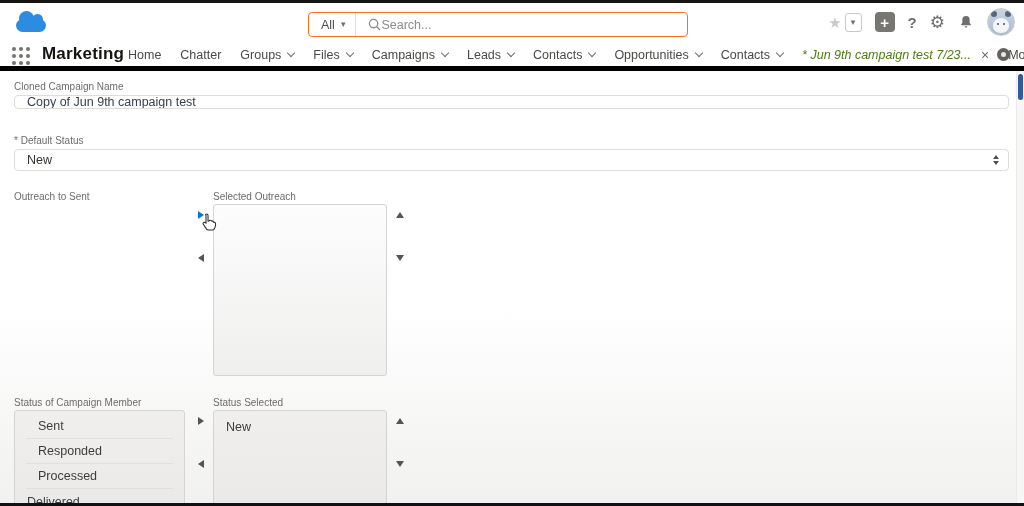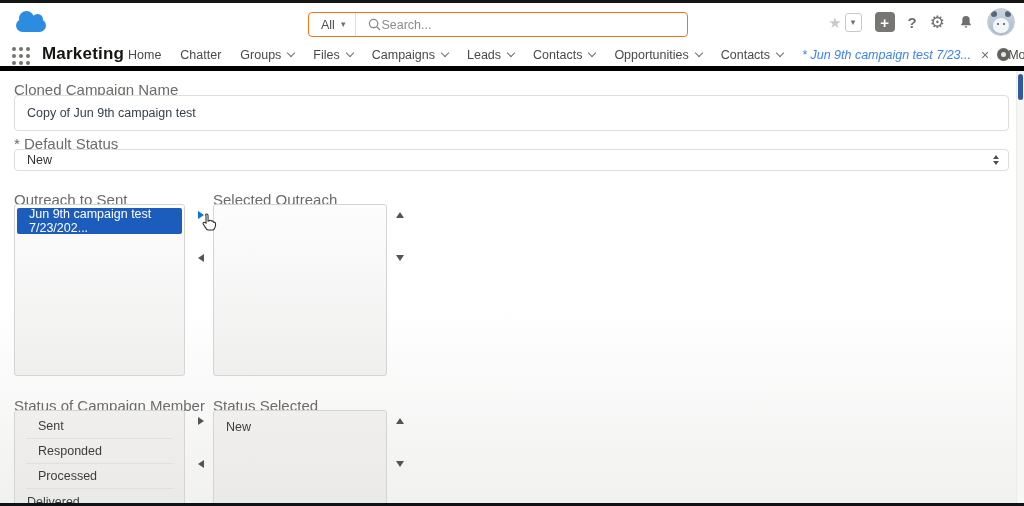--- a/index.html
+++ b/index.html
@@ -39,29 +39,29 @@
   .avatar .face::before{ content:""; position:absolute; left:4px; top:5px; width:2px; height:2px; border-radius:50%; background:#4e4e4e; box-shadow:6px 0 0 #4e4e4e; }
 
   
   .navbar{ position:absolute; left:0; top:41px; width:1024px; height:30px; background:#fff; border-bottom:5px solid #000000; }
   .waffle{ position:absolute; left:12px; top:6px; display:grid; grid-template-columns:repeat(3,4px); grid-gap:3px; cursor:pointer;}
   .waffle span{ width:4px; height:4px; border-radius:50%; background:#747370; }
   .app-name{ position:absolute; left:42px; top:3px; font-size:17px; font-weight:700; color:#17150f; letter-spacing:0.2px; }
   .nav-tabs{ position:absolute; left:128px; top:0; height:27px; display:flex; align-items:center; gap:19px; }
   .tab{ display:flex; align-items:center; gap:7px; font-size:12.5px; color:#4a4946; cursor:pointer; white-space:nowrap; }
   .chev{ width:6px; height:6px; border-right:1.4px solid #706e6b; border-bottom:1.4px solid #706e6b; transform:rotate(45deg); margin-top:-4px; }
-  .temp-tab .tab-label{ font-style:italic; color:#3b82f6; }
+  .temp-tab .tab-label{ font-style:italic; color:#4d7c0f; }
   .close-x{ font-size:14px; color:#706e6b; margin-left:3px; line-height:1; cursor:pointer;}
   .edit-nav{ position:absolute; right:14px; top:7px; width:13px; height:13px; border-radius:50%; background:#63615e; display:flex; align-items:center; justify-content:center; cursor:pointer;}
   .edit-nav::before{ content:""; width:5px; height:5px; border-radius:50%; background:#e8e7e5; }
 
   
   .content{ position:absolute; left:0; top:71px; width:1024px; height:432px; background:linear-gradient(#ffffff 55%, #f1f1f0); overflow:hidden; }
-  .field-label{ position:absolute; font-size:15px; color:#6c6b69; }
-  .text-input{ position:absolute; left:14px; width:995px; height:36px; border:1px solid #deddda; border-radius:4px; background:#fff; font-size:12.5px; color:#36404f; padding:0 12px; font-family:inherit; outline:none; }
+  .field-label{ position:absolute; font-size:10px; color:#6c6b69; }
+  .text-input{ position:absolute; left:14px; width:995px; height:14px; border:1px solid #deddda; border-radius:4px; background:#fff; font-size:12.5px; color:#36404f; padding:0 12px; font-family:inherit; outline:none; }
   .select-box{ position:absolute; left:14px; width:995px; height:22px; border:1px solid #deddda; border-radius:4px; background:#fff; font-size:12.5px; color:#34322f; display:flex; align-items:center; padding:0 12px; cursor:pointer;}
   .stepper{ position:absolute; right:9px; top:50%; transform:translateY(-50%); display:flex; flex-direction:column; gap:2px; align-items:center; }
   .tri-up-sm{ width:0; height:0; border-left:3.5px solid transparent; border-right:3.5px solid transparent; border-bottom:4.5px solid #514f4d; }
   .tri-down-sm{ width:0; height:0; border-left:3.5px solid transparent; border-right:3.5px solid transparent; border-top:4.5px solid #514f4d; }
 
   .listbox{ position:absolute; border:1px solid #d6d4d2; border-radius:3px; background:linear-gradient(#fdfdfd,#efefee); padding-top:3px; }
   .listbox.dim{ background:linear-gradient(#f0efee,#e7e6e5); }
   .lb-item{ height:25px; display:flex; align-items:center; padding-left:12px; font-size:12.5px; color:#3f3d3b; cursor:pointer; }
   .lb-item.sep{ border-bottom:1px solid rgba(0,0,0,0.05); margin:0 11px;text-align:right; }
   .lb-item.selected{ background:#1b5cbd; color:#ffffff; border-radius:2px; margin:0 2px; height:26px; }
@@ -195,23 +195,20 @@
       <span>New</span>
       <span class="stepper">
           <span class="tri-up-sm"></span>
           <span class="tri-down-sm"></span>
         </span>
     </div>
 
     <div class="field-label" style="left:14px; top:120px;">Outreach to Sent</div>
     <div class="field-label" style="left:213px; top:120px;">Selected Outreach</div>
 
-    <div class="listbox" style="left:14px; top:133px; width:171px; height:172px;">
-      <div class="lb-item selected">Jun 9th campaign test 7/23/202...</div>
-    </div>
 
     <button class="arrow-btn" style="left:194px; top:137px;">
         <span class="tri-right active"></span>
       </button>
     <button class="arrow-btn" style="left:194px; top:180px;">
         <span class="tri-left"></span>
       </button>
 
     <div class="listbox" style="left:213px; top:133px; width:174px; height:172px;"></div>
 

